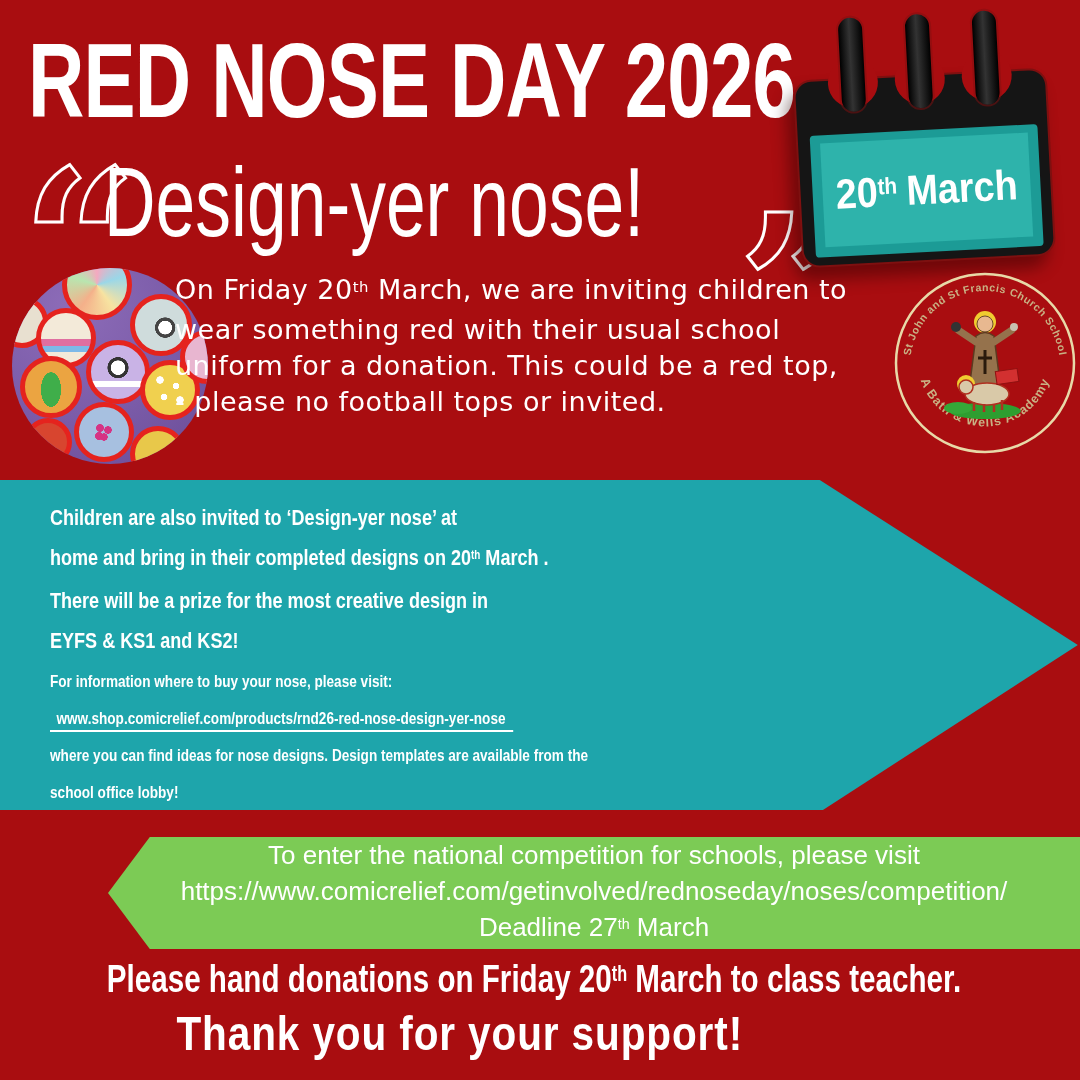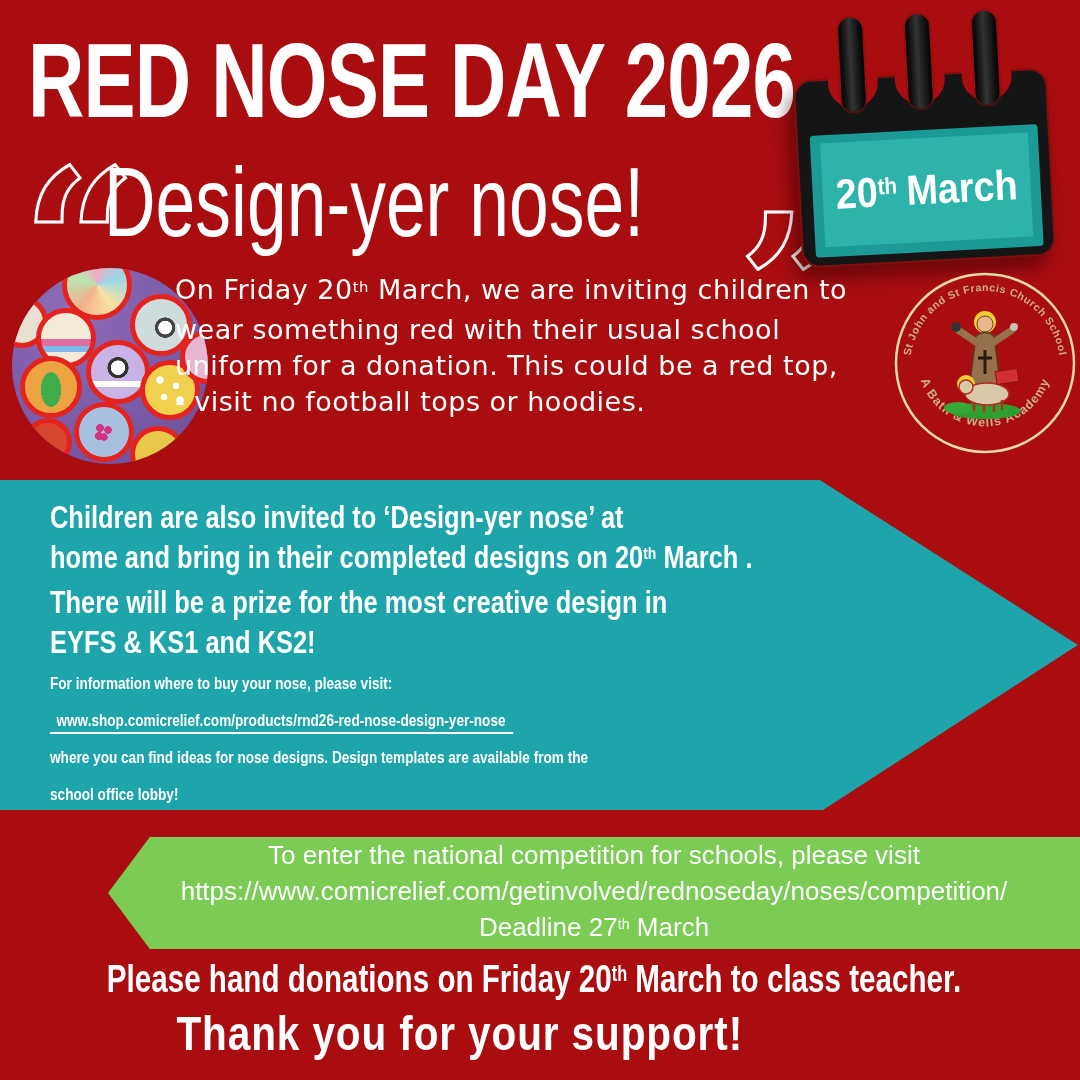--- a/index.html
+++ b/index.html
@@ -77,21 +77,21 @@
   .intro{left:175px;top:272px;width:740px;
     font-family:"DejaVu Sans", sans-serif;font-size:27px;font-weight:500;letter-spacing:.5px;line-height:36px;}
   .intro span.l{display:block;}
 
   
   .logo{left:892px;top:270px;width:186px;height:186px;}
 
   
   .teal-block{left:0;top:480px;width:1080px;height:330px;background:var(--teal);
     clip-path:polygon(0 0,75.9% 0,99.8% 50%,76.2% 100%,0 100%);padding:18px 0 0 50px;}
-  .teal-head{font-size:31px;font-weight:800;line-height:40px;white-space:nowrap;}
+  .teal-head{font-size:22px;font-weight:800;line-height:40px;white-space:nowrap;}
   .teal-head .cond{transform:scale(0.82,1);}
   .teal-head span.l{display:block;}
   .teal-info{margin-top:2px;font-size:17px;font-weight:700;line-height:37px;white-space:nowrap;}
   .teal-info .row{display:block;height:37px;}
   .teal-info .cond{transform:scale(0.8,1);}
   .teal-link{border-bottom:2px solid #fff;padding:0 10px 2px 8px;cursor:pointer;}
 
   
   .green-block{left:108px;top:837px;width:972px;height:112px;background:var(--green);
     clip-path:polygon(4.3% 0,100% 0,100% 100%,4.3% 100%,0 50%);
@@ -146,21 +146,21 @@
     <span class="nose n8"></span>
     <span class="nose n7"></span>
     <span class="nose n9"></span>
     <span class="nose n10"></span>
   </div>
 
   <div class="abs intro">
     <span class="l"><span>On Friday 20</span><sup class="sp">th</sup><span> March, we are inviting children to</span></span>
     <span class="l">wear something red with their usual school</span>
     <span class="l">uniform for a donation. This could be a red top,</span>
-    <span class="l">- visit no football tops or hoodies.</span>
+    <span class="l">- please no football tops or invited.</span>
   </div>
 
   <svg class="abs logo" viewBox="0 0 186 186">
     <defs>
       <path id="arcTop" d="M 18,96 A 75,75 0 0 1 168,96" fill="none"></path>
       <path id="arcBot" d="M 26,100 A 68,68 0 0 0 160,100" fill="none"></path>
     </defs>
     <circle cx="93" cy="93" r="89" fill="#A90D10" stroke="#E8D9A8" stroke-width="2.5"></circle>
     <text font-size="10.6" font-weight="bold" letter-spacing="0.6" fill="#C9B184" text-anchor="middle">
       <textPath href="#arcTop" xlink:href="#arcTop" startOffset="50%">St John and St Francis Church School</textPath>

